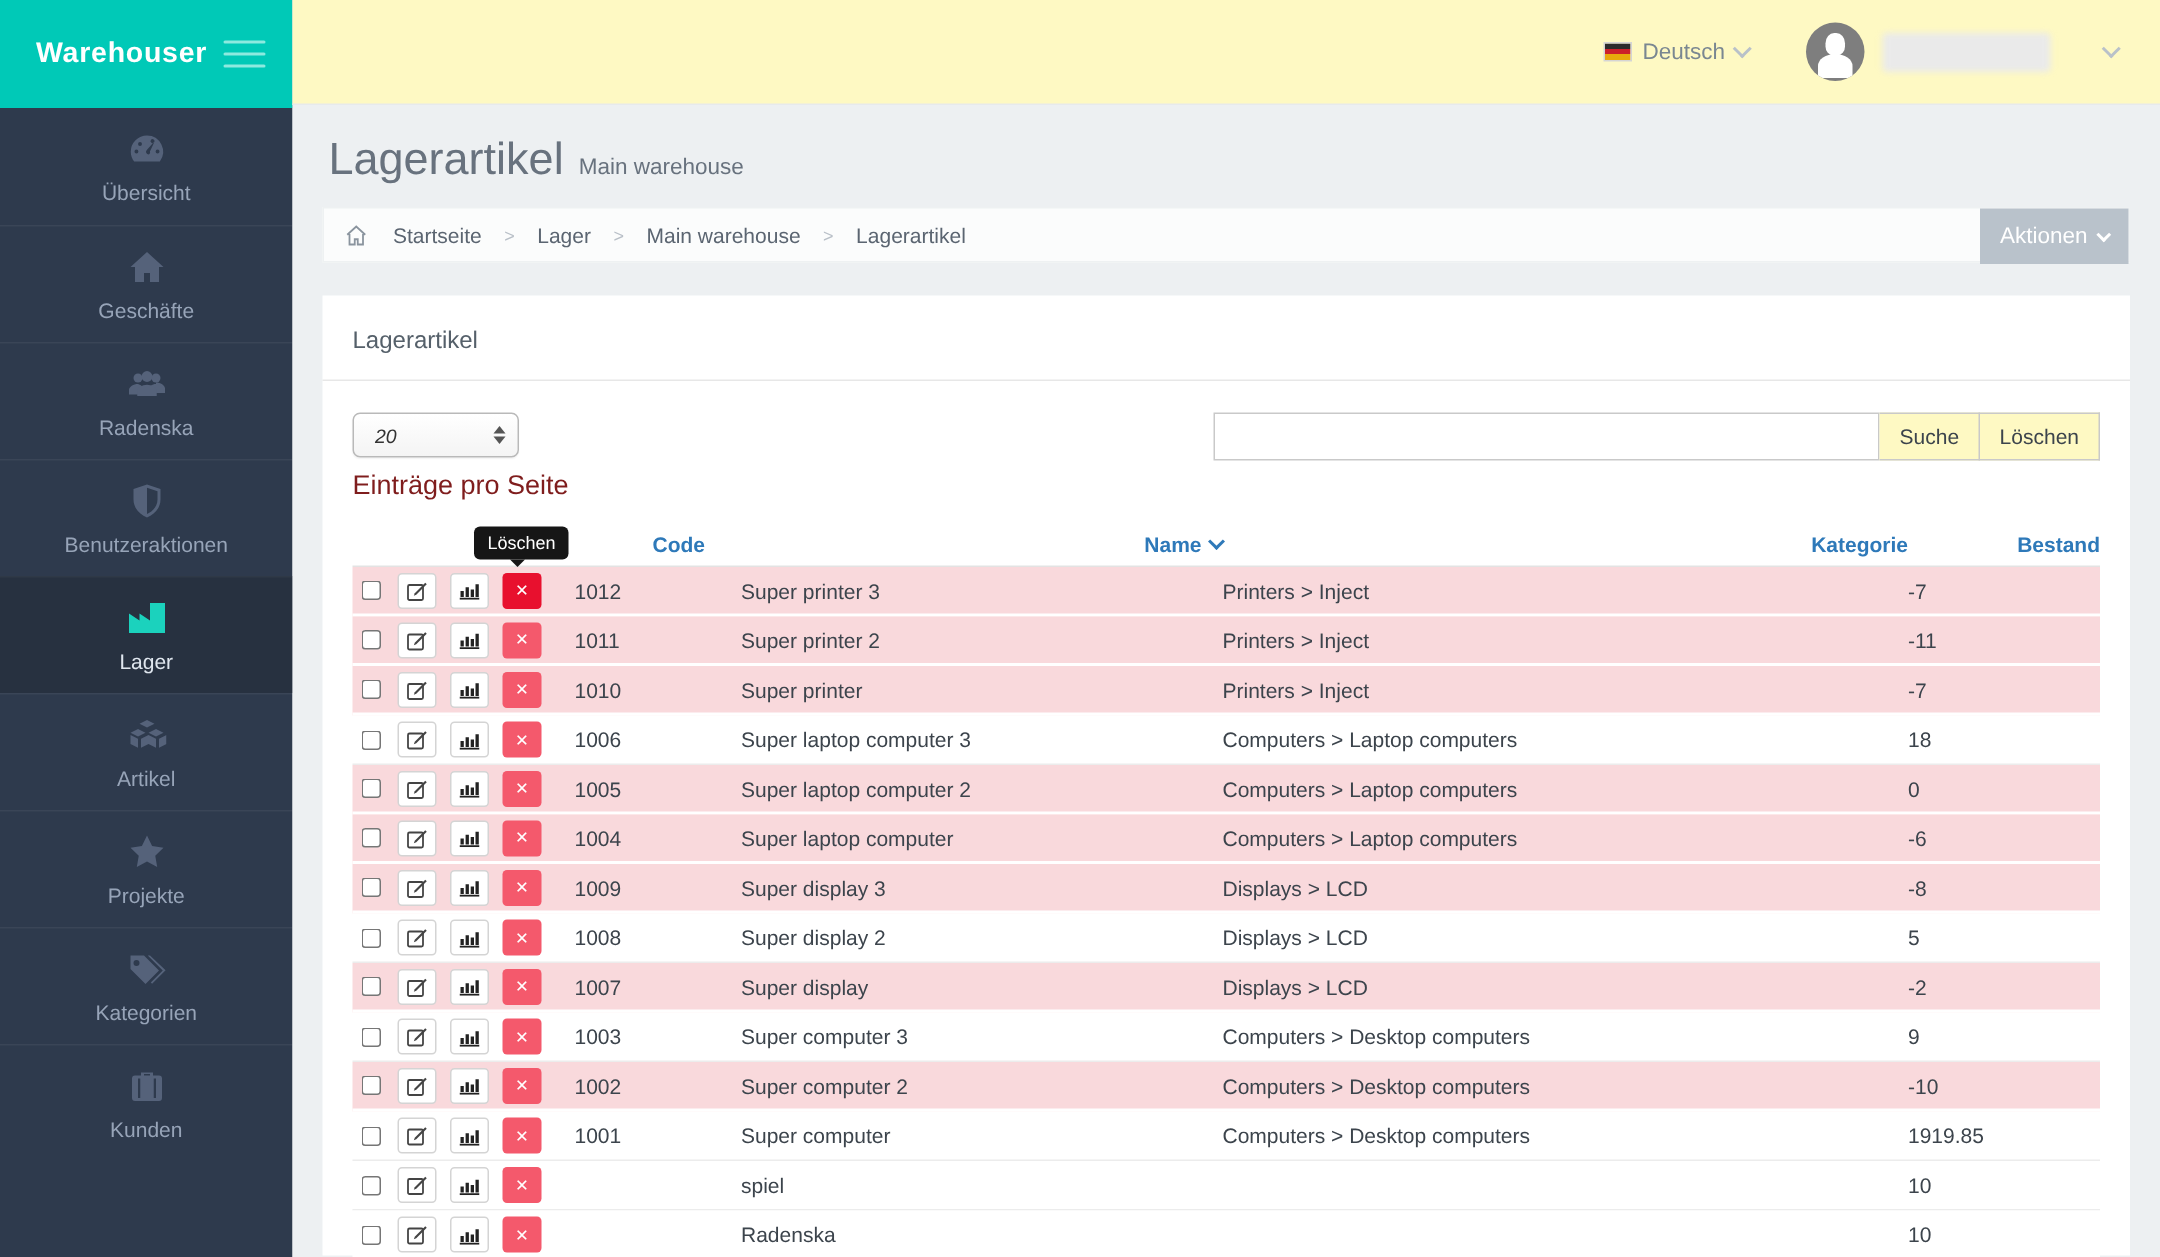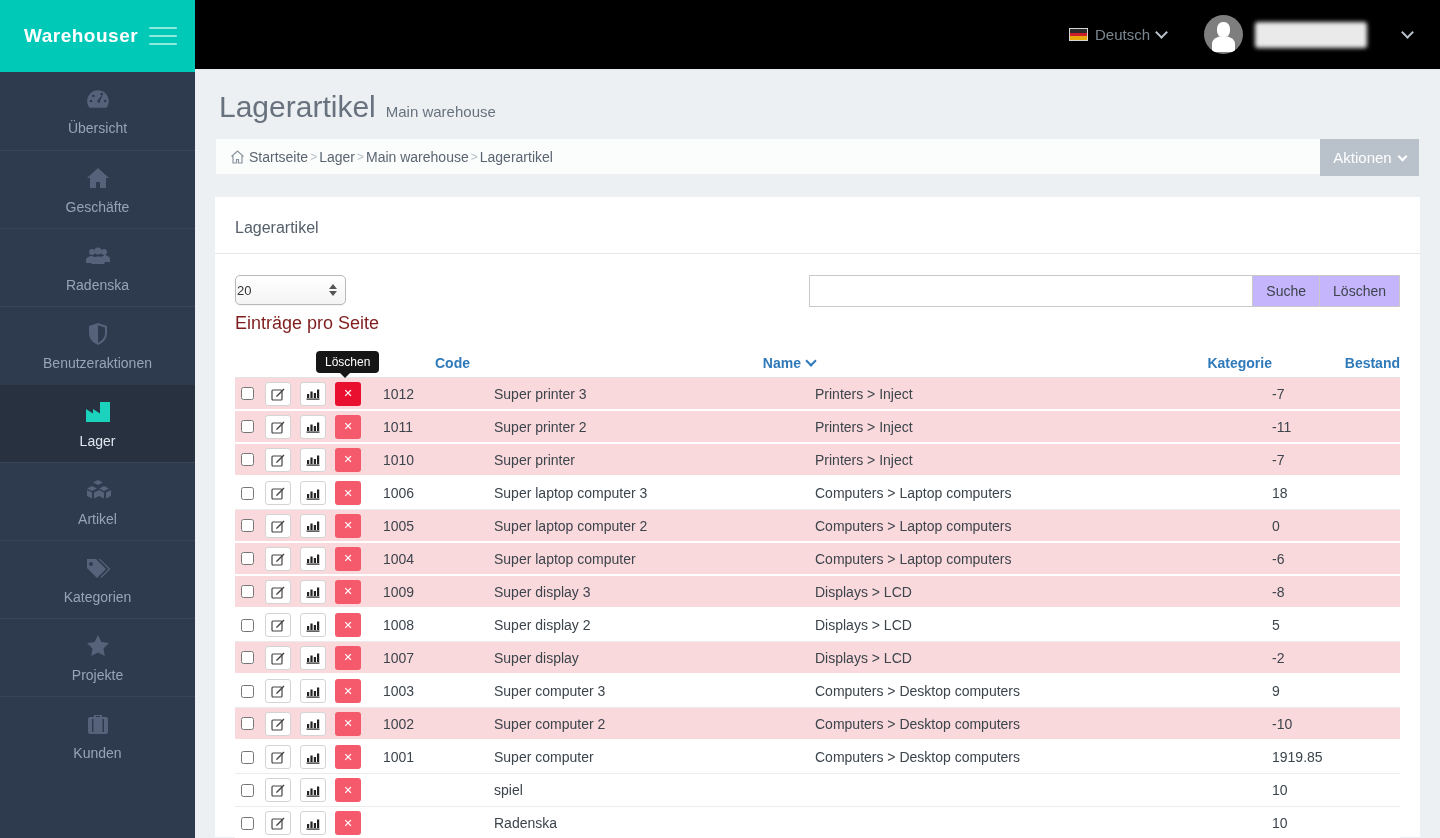--- a/index.html
+++ b/index.html
@@ -20,63 +20,63 @@
   .nav-item:first-child { border-top:none; }
   .nav-item .nicon { width:30px; height:26px; display:flex; align-items:center; justify-content:center; }
   .nav-item .nicon svg { fill:#55627a; }
   .nav-item .nlabel { color:#97a4b8; font-size:14px; }
   .nav-item.active { background:#273140; border-top-color:rgba(255,255,255,.04); }
   .nav-item.active .nicon svg { fill:#1bd2bd; }
   .nav-item.active .nlabel { color:#dfe6ee; }
 
   
   .main { flex:1; display:flex; flex-direction:column; background:#edf0f2; }
-  .topbar { height:70px; background:#000000; border-bottom:1px solid #e7eaec; display:flex; align-items:center; justify-content:flex-end; gap:38px; padding-right:28px; }
+  .topbar { height:70px; background:#fef9c3; border-bottom:1px solid #e7eaec; display:flex; align-items:center; justify-content:flex-end; gap:38px; padding-right:28px; }
   .lang { display:flex; align-items:center; gap:7px; cursor:pointer; }
   .flag { width:19px; height:13px; border:1px solid #d5d5d5; background:linear-gradient(#2b2b2b 0 33%, #cc1f2a 33% 66%, #e8a90c 66% 100%); }
   .lang-label { color:#7a8791; font-size:15px; }
   .chev { width:9px; height:9px; border-right:2px solid #b9c1c9; border-bottom:2px solid #b9c1c9; transform:rotate(45deg); margin-top:-4px; }
   .userbox { display:flex; align-items:center; gap:12px; cursor:pointer; }
   .avatar { width:39px; height:39px; border-radius:50%; background:#7e7e7e; position:relative; overflow:hidden; }
   .avatar .head { position:absolute; left:13px; top:7px; width:13px; height:15px; background:#fff; border-radius:45% 45% 40% 40%; }
   .avatar .body { position:absolute; left:8px; top:21px; width:23px; height:16px; background:#fff; border-radius:50% 50% 0 0; }
   .user-name-blur { width:112px; height:26px; background:#eaeaea; border-radius:3px; filter:blur(2px); }
 
   .content { flex:1; padding:0 20px; }
 
   .page-head { padding:20px 4px 14px 4px; display:flex; align-items:baseline; gap:10px; }
   .page-title { font-size:30px; font-weight:300; color:#68727e; }
   .page-sub { font-size:15px; color:#68727e; }
 
   .crumb-bar { background:#fbfcfc; height:37px; display:flex; align-items:center; padding-left:14px; position:relative; border:1px solid #eef1f2; }
-  .crumb { display:flex; align-items:center; gap:2px; font-size:14px; color:#5b6571; }
+  .crumb { display:flex; align-items:center; gap:15px; font-size:14px; color:#5b6571; }
   .crumb .sep { color:#b8bfc7; font-size:12px; }
   .crumb a { color:#5b6571; text-decoration:none; cursor:pointer; }
   .home-ic { display:flex; margin-right:2px; }
   .actions-btn { position:absolute; right:0; top:0; height:37px; width:99px; background:#b9c2cb; color:#fff;
     border:none; font-size:15px; display:flex; align-items:center; justify-content:center; gap:7px; cursor:pointer; }
   .actions-btn .chev { border-color:#fff; width:7px; height:7px; margin-top:-3px; }
 
   
   .panel { margin-top:22px; background:#fff; padding:0 20px; height:640px; }
   .panel-title { font-size:16px; color:#55606a; padding:22px 0 16px 0; }
   .panel-divider { border-bottom:1px solid #e7e7e7; margin:0 -20px; }
 
   .controls { display:flex; justify-content:space-between; align-items:flex-start; padding:21px 0 0 0; }
   .perpage-select { width:111px; height:30px; border:1px solid #b9b9b9; border-radius:5px; background:linear-gradient(#fff,#f4f4f4);
-    display:flex; align-items:center; justify-content:space-between; padding:0 8px 0 1px; font-size:13px; color:#333; cursor:pointer;
-    box-shadow:0 1px 1px rgba(0,0,0,.05); }
+    display:flex; align-items:center; justify-content:space-between; padding:0 8px 0 14px; font-size:13px; color:#333; cursor:pointer;
+    box-shadow:0 1px 1px rgba(0,0,0,.05);font-style:italic; }
   .stepper { display:flex; flex-direction:column; gap:2px; }
   .stepper .up { width:0; height:0; border-left:4px solid transparent; border-right:4px solid transparent; border-bottom:5px solid #555; }
   .stepper .down { width:0; height:0; border-left:4px solid transparent; border-right:4px solid transparent; border-top:5px solid #555; }
   .perpage-label { font-size:18px; color:#7f1d1d; margin-top:8px; }
 
   .searchgroup { display:flex; }
   .search-input { width:444px; height:32px; border:1px solid #c9c9c9; padding:0 10px; font-size:14px; color:#333; outline:none; }
-  .sbtn { height:32px; border:1px solid #c9c9c9; border-left:none; background:#c4b5fd; font-size:14px; color:#3c444c; padding:0 13px; cursor:pointer; font-family:inherit; }
+  .sbtn { height:32px; border:1px solid #c9c9c9; border-left:none; background:#fef9c3; font-size:14px; color:#3c444c; padding:0 13px; cursor:pointer; font-family:inherit; }
 
   
   .table-wrap { margin-top:14px; position:relative; }
   .thead { display:flex; height:30px; align-items:center; border-bottom:1px solid #e3e3e3; }
   .th { font-size:14px; font-weight:700; color:#2e79b9; cursor:pointer; display:flex; align-items:center; gap:6px;justify-content:flex-end; }
   .sort-chev { width:8px; height:8px; border-right:2px solid #2e79b9; border-bottom:2px solid #2e79b9; transform:rotate(45deg); margin-top:-4px; }
 
   .col-actions { width:148px; flex:0 0 148px; }
   .col-code { width:87px; flex:0 0 87px; }
   .col-name { width:345px; flex:0 0 345px;padding-left:24px; }
@@ -158,34 +158,34 @@
       <div class="nav-item">
         <span class="nicon">
           <svg width="26" height="22" viewBox="0 0 26 22">
               <path d="M13 1 8 3.5 13 6l5-2.5L13 1zM7 7 2 9.5 7 12l5-2.5L7 7zm12 0-5 2.5L19 12l5-2.5L19 7zM2 11v6l5 2.5V13.5L2 11zm12 0-5 2.5V19.5L14 17v-6zm0 0 5 2.5V19.5L14 17v-6zm12 0-5 2.5V19.5L26 17v-6z"></path>
             </svg>
         </span>
         <span class="nlabel">Artikel</span>
       </div>
       <div class="nav-item">
         <span class="nicon">
+          <svg width="24" height="23" viewBox="0 0 24 23">
+              <path d="M12 1l3.4 7 7.6 1.1-5.5 5.4 1.3 7.5L12 18.4 5.2 22l1.3-7.5L1 9.1 8.6 8 12 1z"></path>
+            </svg>
+        </span>
+        <span class="nlabel">Projekte</span>
+      </div>
+      <div class="nav-item">
+        <span class="nicon">
           <svg width="26" height="22" viewBox="0 0 26 22">
               <path d="M11 2H2v9l10 10 9-9L11 2zm-5 7a2 2 0 1 1 0-4 2 2 0 0 1 0 4z"></path>
               <path d="M15 2h-1.5l10 10-8 8 .9.9 9-9L15 2z"></path>
             </svg>
         </span>
         <span class="nlabel">Kategorien</span>
-      </div>
-      <div class="nav-item">
-        <span class="nicon">
-          <svg width="24" height="23" viewBox="0 0 24 23">
-              <path d="M12 1l3.4 7 7.6 1.1-5.5 5.4 1.3 7.5L12 18.4 5.2 22l1.3-7.5L1 9.1 8.6 8 12 1z"></path>
-            </svg>
-        </span>
-        <span class="nlabel">Projekte</span>
       </div>
       <div class="nav-item">
         <span class="nicon">
           <svg width="26" height="22" viewBox="0 0 26 22">
               <path d="M9 4V2h8v2h4a2 2 0 0 1 2 2v13a2 2 0 0 1-2 2H5a2 2 0 0 1-2-2V6a2 2 0 0 1 2-2h4zm2-1v1h4V3h-4zM7 6v13h1.5V6H7zm10.5 0v13H19V6h-1.5z"></path>
             </svg>
         </span>
         <span class="nlabel">Kunden</span>
       </div>
     </nav>

